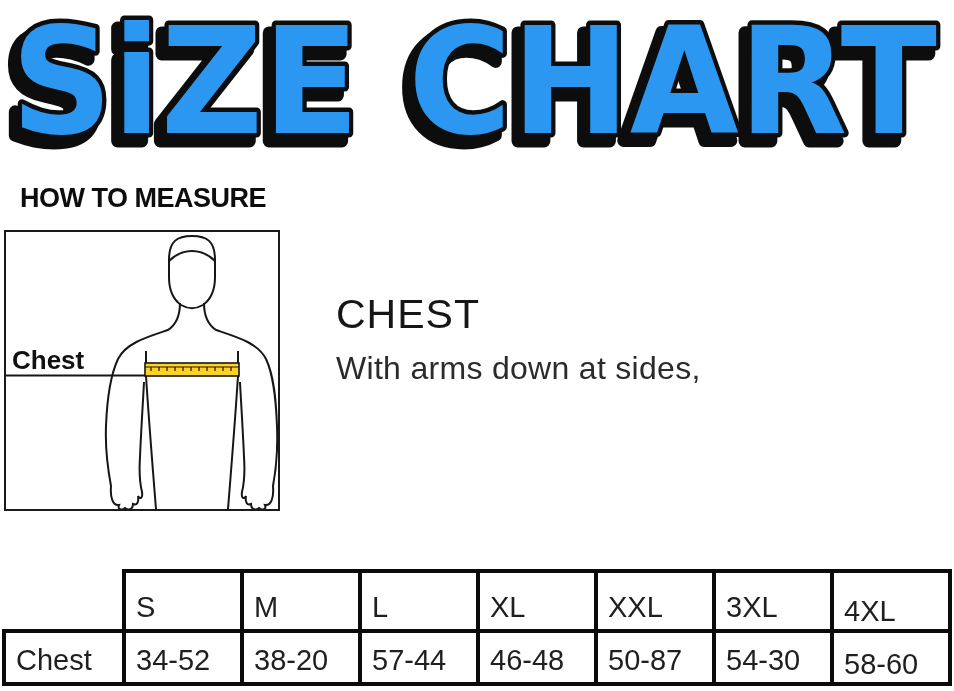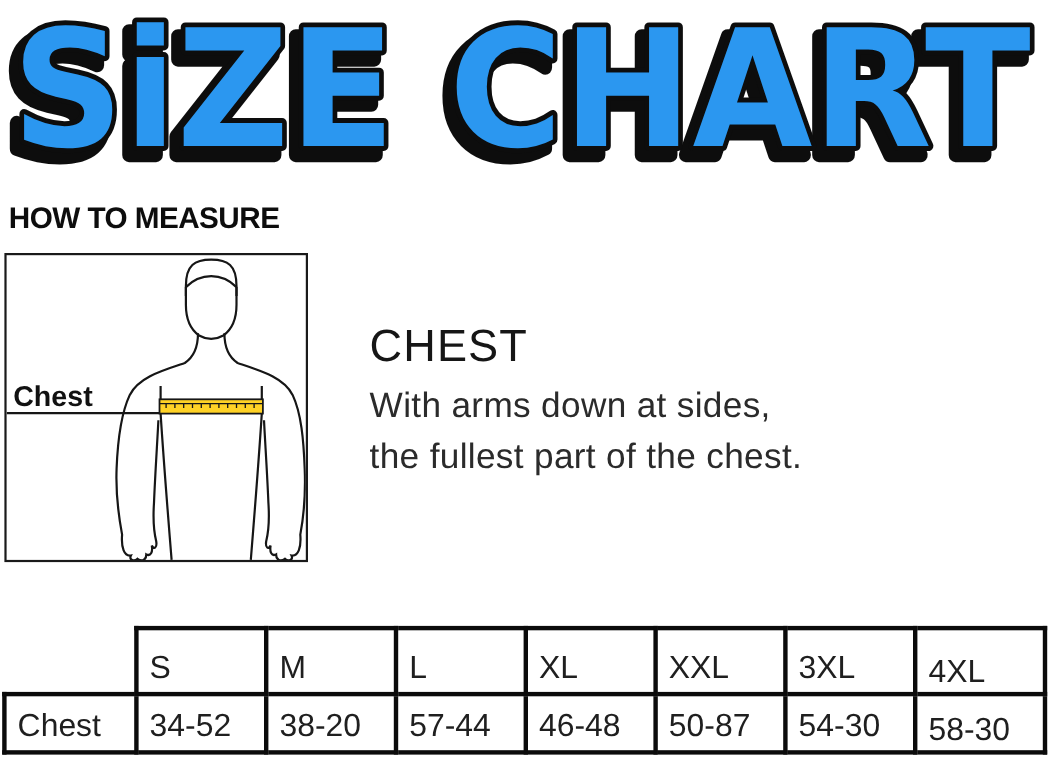--- a/index.html
+++ b/index.html
@@ -17,21 +17,21 @@
   .title-svg { position: absolute; left: 0; top: 0; display: block; }
   .title-text {
     font-family: "DejaVu Sans", sans-serif;
     font-weight: bold;
   }
   .title-shadow { stroke-linejoin: round; }
   .title-main  { paint-order: stroke fill; stroke-linejoin: round; }
 
   
   .howto-heading {
-    position: absolute; left: 8px; top: 183px;
+    position: absolute; left: 20px; top: 183px;
     font-size: 27px; font-weight: bold; letter-spacing: -0.5px;
     color: #0d0d0d; white-space: nowrap;
   }
 
   
   .figure-box {
     position: absolute; left: 4px; top: 230px;
     width: 272px; height: 277px;
     border: 2px solid #1a1a1a;
     background: #ffffff;
@@ -45,21 +45,21 @@
   }
 
   
   .info { position: absolute; left: 336px; top: 290px; }
   .info-heading {
     font-size: 41px; letter-spacing: 1px; color: #161616;
     line-height: 48px; margin-bottom: 7px;
   }
   .info-line {
     font-size: 32px; line-height: 46px; letter-spacing: 0.3px;
-    color: #2b2b2b; white-space: nowrap;
+    color: #2b2b2b; white-space: nowrap; text-align: right;
   }
 
   
   .size-table {
     position: absolute; left: 2px; top: 569px;
     width: 950px; border-collapse: collapse; table-layout: fixed;
   }
   .size-table th, .size-table td {
     border: 4px solid #0b0b0b;
     vertical-align: bottom; text-align: left;
@@ -101,21 +101,20 @@
       <path class="fig-thin" d="M139,135 H233 M145,135 v4 M153,135 v4 M161,135 v4 M169,135 v4 M177,135 v4 M185,135 v4 M193,135 v4 M201,135 v4 M209,135 v4 M217,135 v4 M225,135 v4"></path>
 
       <path class="fig-line" d="M0,143.5 H139"></path>
       <text class="chest-label" x="6" y="137">Chest</text>
     </svg>
   </div>
 
   <div class="info">
     <div class="info-heading">CHEST</div>
     <div class="info-line">With arms down at sides,</div>
-    <div class="info-line">the fullest part of the chest.</div>
   </div>
 
   <table class="size-table">
     <colgroup>
       <col style="width:120px">
       <col>
         <col>
         <col>
         <col>
         <col>
@@ -134,18 +133,18 @@
         <th>4XL</th>
       </tr>
       <tr class="data-row">
         <td>Chest</td>
         <td>34-52</td>
         <td>38-20</td>
         <td>57-44</td>
         <td>46-48</td>
         <td>50-87</td>
         <td>54-30</td>
-        <td>58-30</td>
+        <td>58-60</td>
       </tr>
     </tbody>
   </table>
 
 </div>
 
 </body></html>

